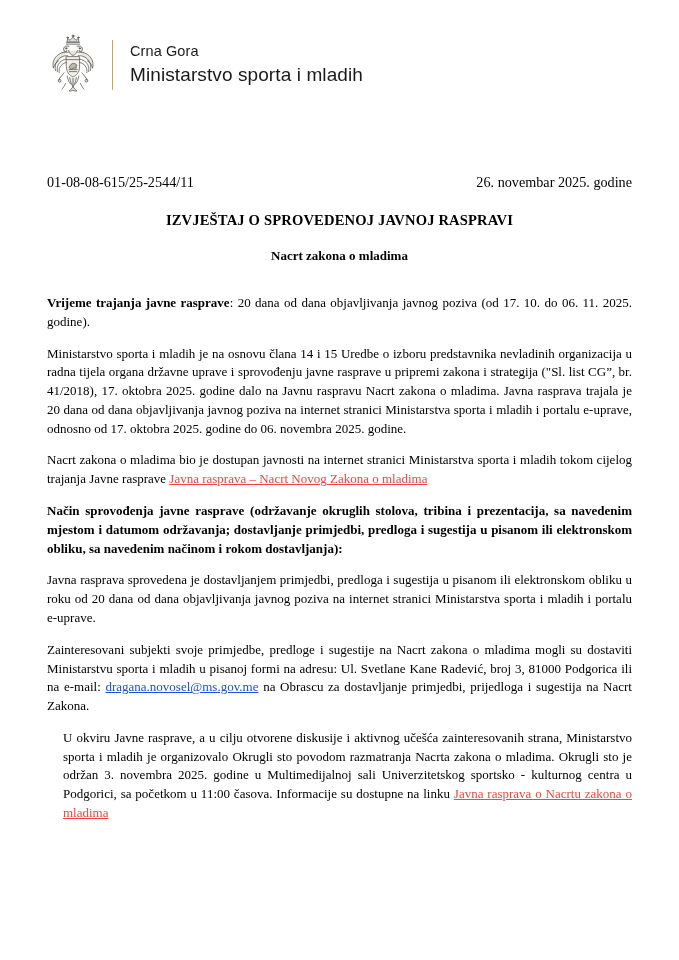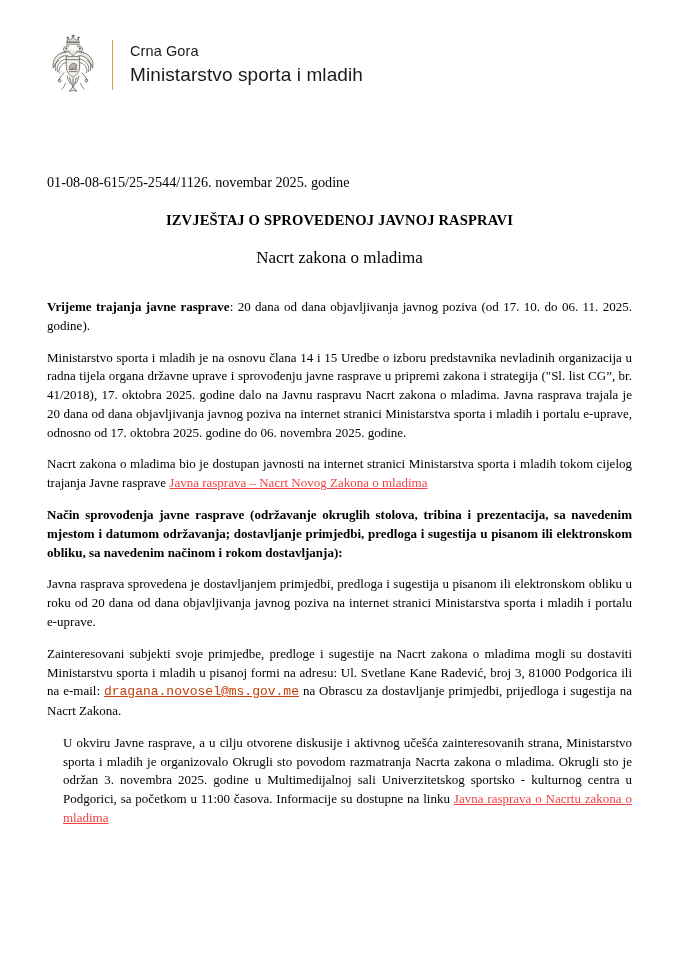--- a/index.html
+++ b/index.html
@@ -73,40 +73,40 @@
     line-height: 1.55;
     color: #3b3b3b;
     padding-top: 3px;
     font-weight: 600;
   }
   .contact span { display: block; white-space: nowrap; }
 
   
   .refrow {
     display: flex;
-    justify-content: flex-start;
+    justify-content: space-between;
     align-items: baseline;
     font-size: 14.2px;
     margin-top: 56px;
   }
 
   
   .title-block {
     margin-top: 21px;
     text-align: center;
   }
   .doc-title {
     font-size: 14.6px;
     font-weight: bold;
     letter-spacing: .15px;
     margin: 0;
   }
   .doc-subtitle {
-    font-size: 17px;
-    font-weight: normal;
+    font-size: 13px;
+    font-weight: bold;
     margin: 19px 0 0 0;
   }
   .doc-note {
     font-size: 14px;
     margin: 20px 0 0 0;
     font-weight: normal;
   }
 
   
   .body-text { margin-top: 30px; }
@@ -118,24 +118,23 @@
   }
   p.para:last-child { margin-bottom: 0; margin-left: 16px; }
   p.para.bold { font-weight: bold; }
   .lead { font-weight: bold; }
   a.link {
     color: #ef4444;
     text-decoration: underline;
     text-underline-offset: 1px;
   }
   a.link.dark {
-    color: #c2410c;
+    color: #1d4ed8;
     text-decoration: underline;
     text-underline-offset: 1px;
-    font-family: Liberation Mono, monospace;
   }
 </style>
 </head>
 <body>
 
 <div class="page">
 
   <header class="letterhead">
 
     <div class="brand">

